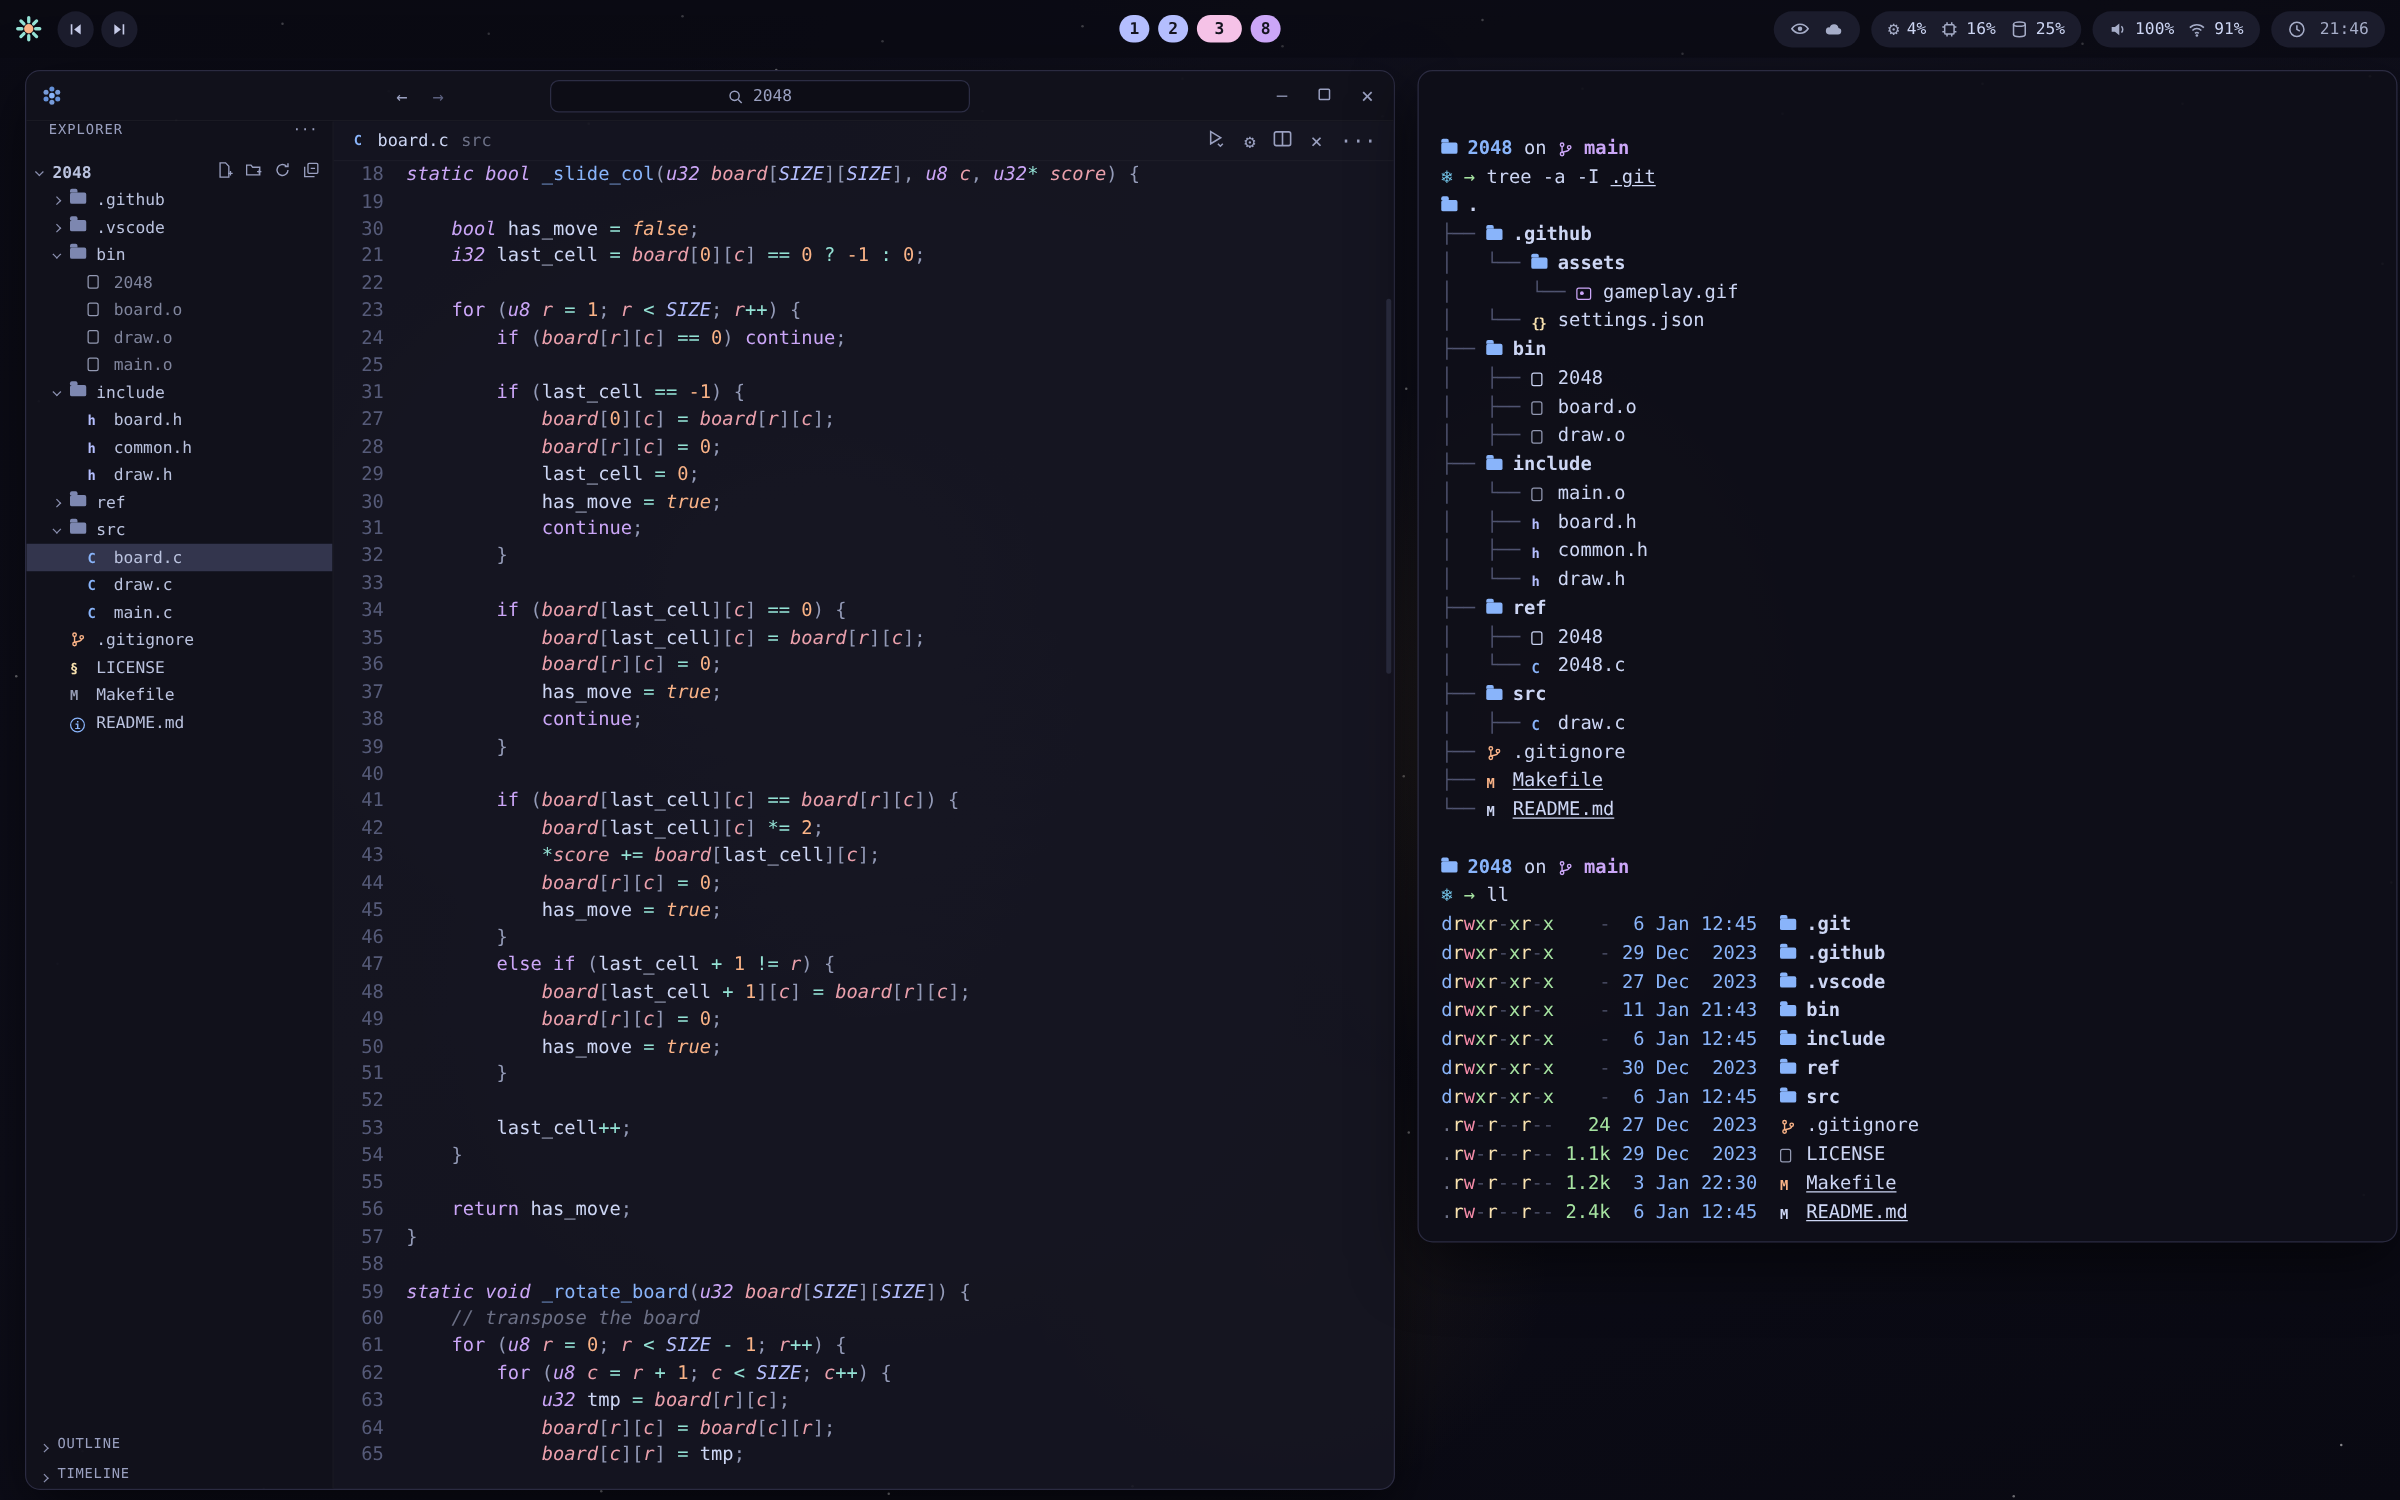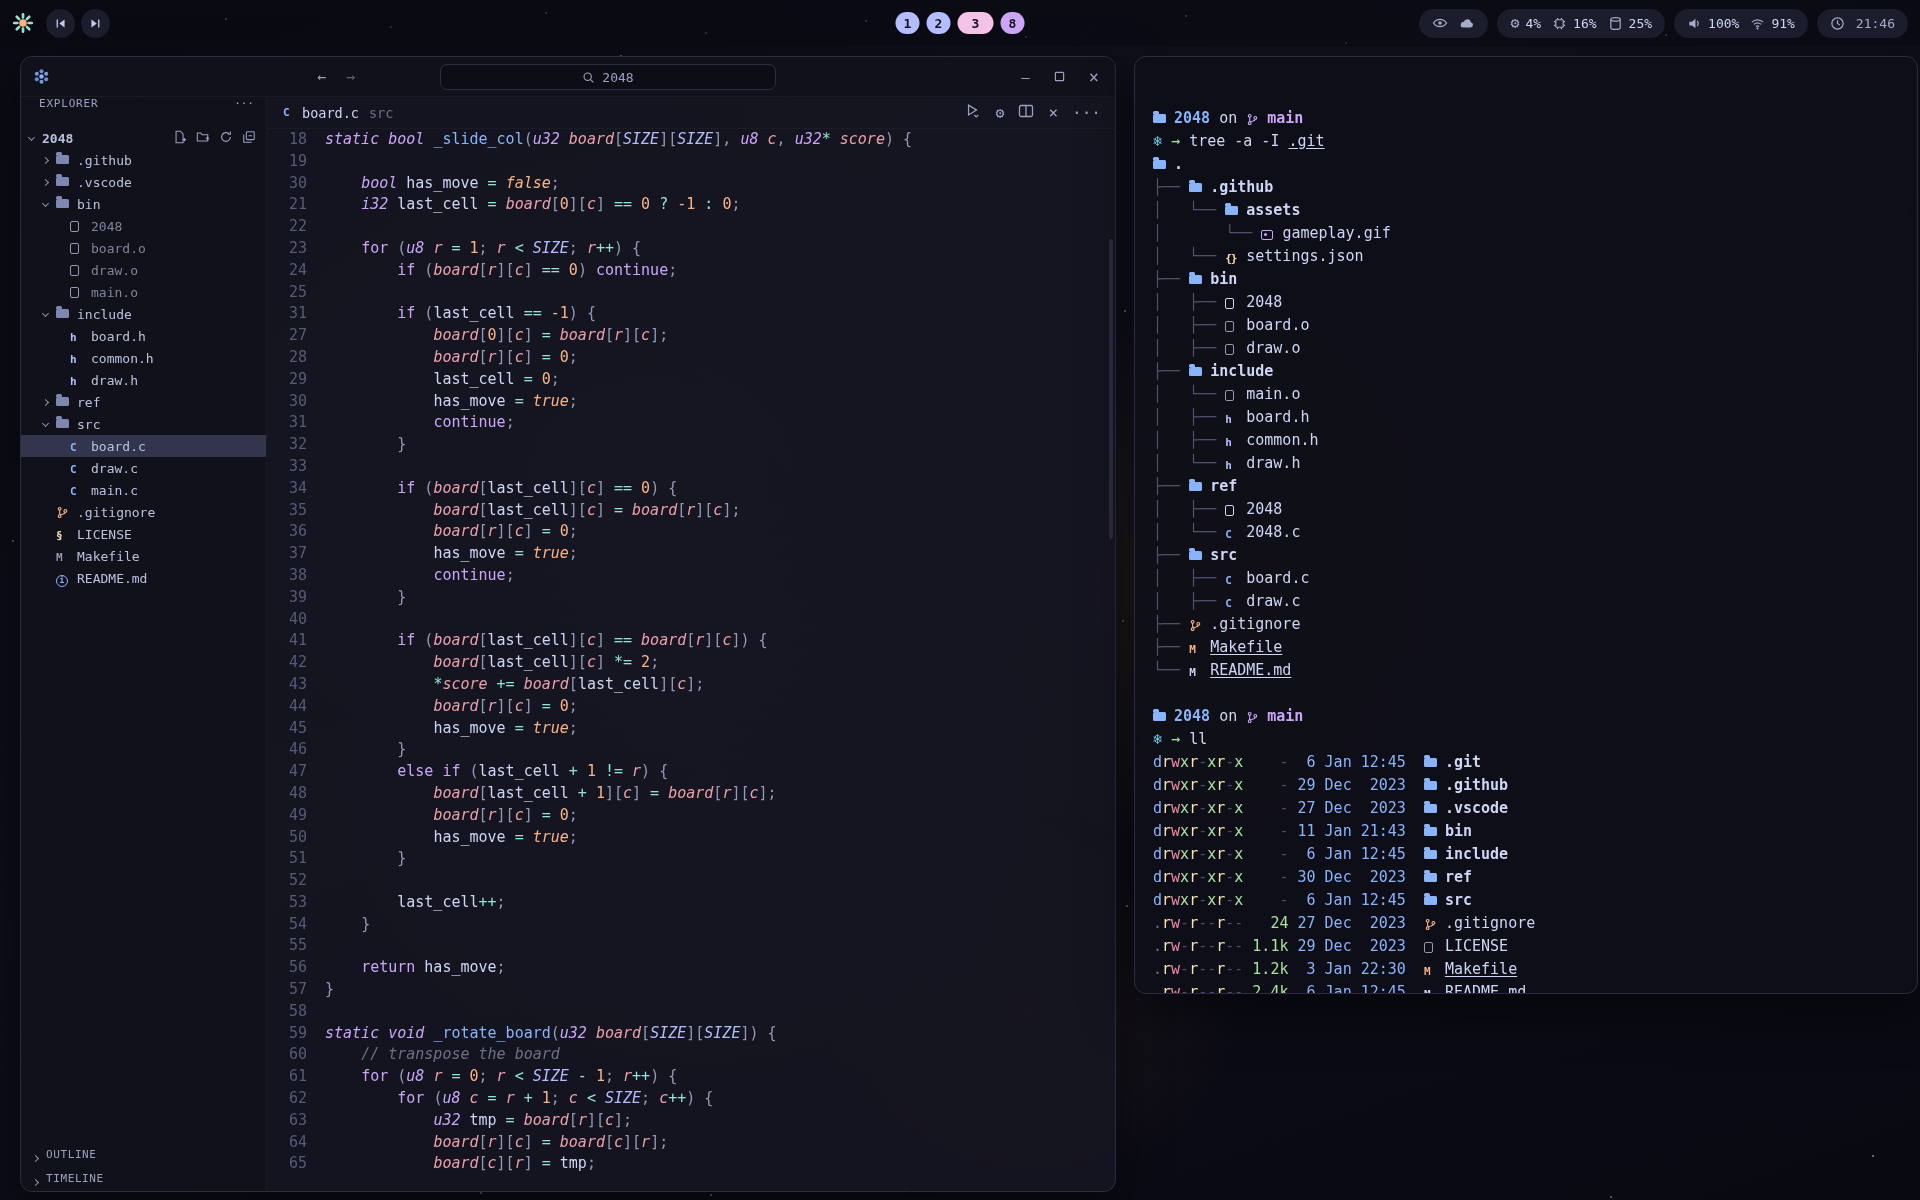--- a/index.html
+++ b/index.html
@@ -538,21 +538,20 @@
       <div class="t-line"><span class="c-treeline">│   ├── </span><span class="iw"><span class="ic-doc c-dim2"></span></span><span class="c-text">draw.o</span></div>
       <div class="t-line"><span class="c-treeline">├── </span><span class="iw"><span class="ic-folder c-blue"></span></span><span class="nm-dir">include</span></div>
       <div class="t-line"><span class="c-treeline">│   └── </span><span class="iw"><span class="ic-doc c-dim2"></span></span><span class="c-text">main.o</span></div>
       <div class="t-line"><span class="c-treeline">│   ├── </span><span class="iw"><span class="ic-letter c-lav">h</span></span><span class="c-text">board.h</span></div>
       <div class="t-line"><span class="c-treeline">│   ├── </span><span class="iw"><span class="ic-letter c-lav">h</span></span><span class="c-text">common.h</span></div>
       <div class="t-line"><span class="c-treeline">│   └── </span><span class="iw"><span class="ic-letter c-lav">h</span></span><span class="c-text">draw.h</span></div>
       <div class="t-line"><span class="c-treeline">├── </span><span class="iw"><span class="ic-folder c-blue"></span></span><span class="nm-dir">ref</span></div>
       <div class="t-line"><span class="c-treeline">│   ├── </span><span class="iw"><span class="ic-doc c-text"></span></span><span class="c-text">2048</span></div>
       <div class="t-line"><span class="c-treeline">│   └── </span><span class="iw"><span class="ic-letter c-blue">C</span></span><span class="c-text">2048.c</span></div>
       <div class="t-line"><span class="c-treeline">├── </span><span class="iw"><span class="ic-folder c-blue"></span></span><span class="nm-dir">src</span></div>
-      <div class="t-line"><span class="c-treeline">│   ├── </span><span class="iw"><span class="ic-letter c-blue">C</span></span><span class="c-text">board.c</span></div>
       <div class="t-line"><span class="c-treeline">│   ├── </span><span class="iw"><span class="ic-letter c-blue">C</span></span><span class="c-text">draw.c</span></div>
       <div class="t-line"><span class="c-treeline">├── </span><span class="iw c-peach"><svg class="ic-svg" viewBox="0 0 16 16">
             <circle cx="4.5" cy="3.5" r="1.7" fill="none" stroke="currentColor" stroke-width="1.4"></circle>
             <circle cx="4.5" cy="12.5" r="1.7" fill="none" stroke="currentColor" stroke-width="1.4"></circle>
             <circle cx="11.5" cy="6" r="1.7" fill="none" stroke="currentColor" stroke-width="1.4"></circle>
             <path d="M4.5 5.2v5.6M11.5 7.7c0 2.6-4.2 2-7 3.4" fill="none" stroke="currentColor" stroke-width="1.4"></path>
           </svg></span><span class="c-text">.gitignore</span></div>
       <div class="t-line"><span class="c-treeline">├── </span><span class="iw"><span class="ic-letter c-peach">M</span></span><span class="c-text u">Makefile</span></div>
       <div class="t-line"><span class="c-treeline">└── </span><span class="iw"><span class="ic-letter c-text">M</span></span><span class="c-text u">README.md</span></div>
       <div class="t-line">&nbsp;</div>

